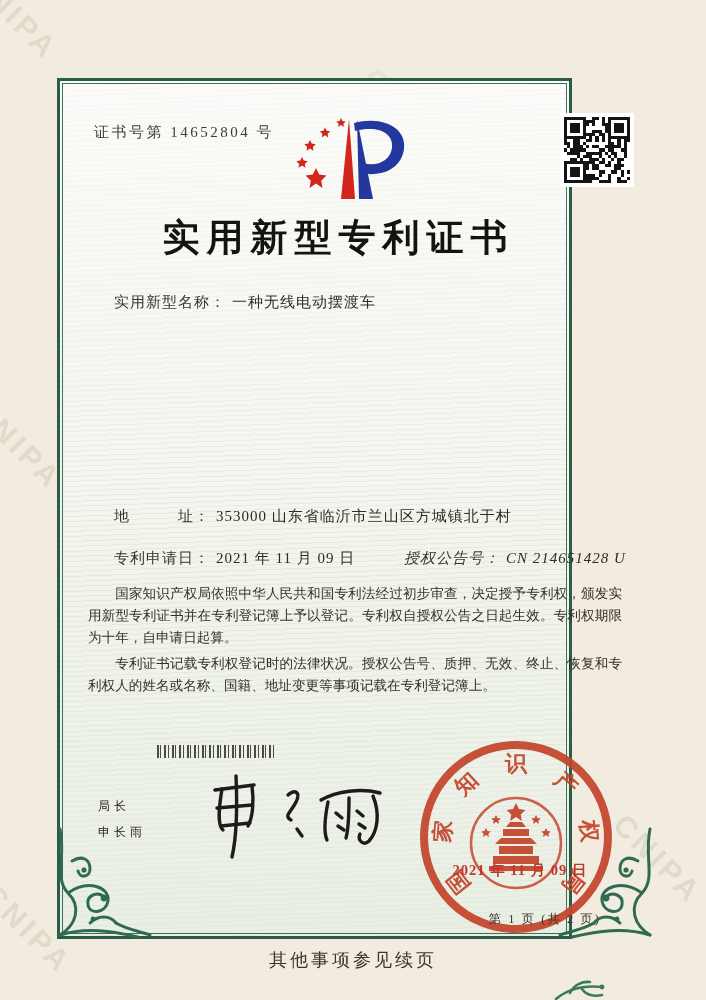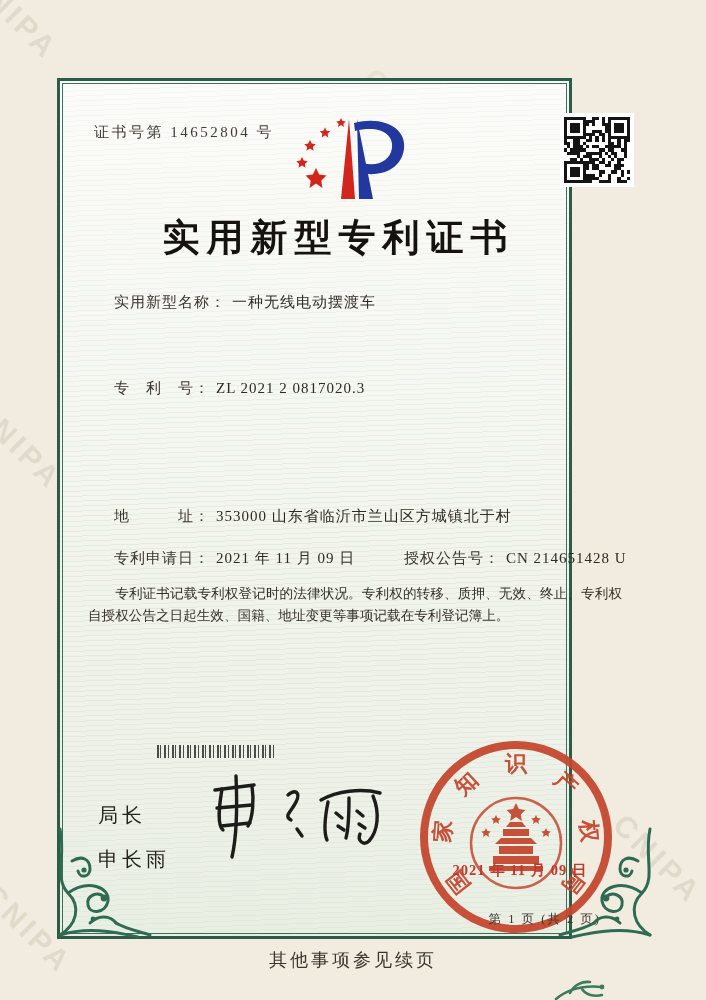--- a/index.html
+++ b/index.html
@@ -45,31 +45,31 @@
   .title{
     position:absolute;left:16px;top:132px;width:100%;
     text-align:center;font-size:37px;font-weight:bold;color:#141310;
     letter-spacing:7px;
     padding-left:8px;
   }
   
   .row{position:absolute;left:34px;width:530px;white-space:nowrap;margin-left:20px;}
   .row .lab{letter-spacing:1px;color:#3a362f;}
   .row .val{margin-left:6px;color:#2e2b25;letter-spacing:1px;}
-  .grant-no{position:absolute;left:290px;top:0;}
+  .grant-no{position:absolute;left:290px;top:0;font-style:italic;}
   
   .paras{position:absolute;left:28px;top:502px;width:534px;
     font-size:13.6px;line-height:1.62;color:#343028;text-align:justify;}
   .paras p{margin:0 0 4px 0;text-indent:2em;}
   
   .barcode{
     position:absolute;left:97px;top:664px;width:120px;height:13px;opacity:.78;
     background:repeating-linear-gradient(90deg,#1e1e1e 0 2px,transparent 2px 3px,#1e1e1e 3px 4px,transparent 4px 7px,#1e1e1e 7px 9px,transparent 9px 11px,#1e1e1e 11px 12px,transparent 12px 15px);
   }
-  .signer{position:absolute;left:38px;top:712px;font-size:20px;letter-spacing:4px;color:#26231e;line-height:2.2;}
+  .signer{position:absolute;left:38px;top:712px;font-size:12px;letter-spacing:4px;color:#26231e;line-height:2.2;}
   .sig-svg{position:absolute;left:140px;top:688px;}
   .seal-svg{position:absolute;left:356px;top:656px;opacity:.93;}
   .seal-date{
     position:absolute;left:360px;top:780px;width:200px;text-align:center;
     color:#c0392b;font-weight:bold;font-size:14.5px;letter-spacing:1px;z-index:5;
   }
   .page-info{position:absolute;left:0;top:830px;width:100%;text-align:right;font-size:12.5px;letter-spacing:2px;color:#3a362f;margin-left:32px;}
   .ornament{position:absolute;z-index:4;}
   .continuation{position:absolute;left:0;top:948px;width:100%;text-align:center;font-size:18px;letter-spacing:3px;color:#3a362f;}
   .sprig{position:absolute;left:552px;top:975px;}
@@ -550,35 +550,33 @@
           <div class="on"></div>
           <div class="on"></div>
           <div></div>
         </div>
 
       <div class="title">实用新型专利证书</div>
 
       <div class="row" style="top:212px;">
         <span class="lab">实用新型名称：</span><span class="val">一种无线电动摆渡车</span>
       </div>
-      <div class="row" style="top:298px;">
-        <span class="lab">专　利　号：</span><span class="val">ZL 2021 2 0817020.3</span>
-      </div>
       <div class="row" style="top:426px;">
         <span class="lab">地　　　址：</span><span class="val">353000 山东省临沂市兰山区方城镇北于村</span>
       </div>
       <div class="row" style="top:468px;">
         <span class="lab">专利申请日：</span><span class="val">2021 年 11 月 09 日</span>
         <span class="grant-no">
           <span class="lab">授权公告号：</span><span class="val">CN 214651428 U</span>
         </span>
       </div>
 
       <div class="paras">
-        <p>专利证书记载专利权登记时的法律状况。专利权的转移、质押、无效、终止、专利权自授权公告之日起生效、国籍、地址变更等事项记载在专利登记簿上。</p>
+        <p>国家知识产权局依照中华人民共和国专利法经过初步审查，决定授予专利权，颁发实用新型专利证书并在专利登记簿上予以登记。专利权自授权公告之日起生效。专利权期限为十年，自申请日起算。</p>
+        <p>专利证书记载专利权登记时的法律状况。授权公告号、质押、无效、终止、恢复和专利权人的姓名或名称、国籍、地址变更等事项记载在专利登记簿上。</p>
       </div>
 
       <div class="barcode"></div>
 
       <div class="signer">
         <div>局长</div>
         <div>申长雨</div>
       </div>
 
       <svg class="sig-svg" width="200" height="95" viewBox="0 0 200 95">

